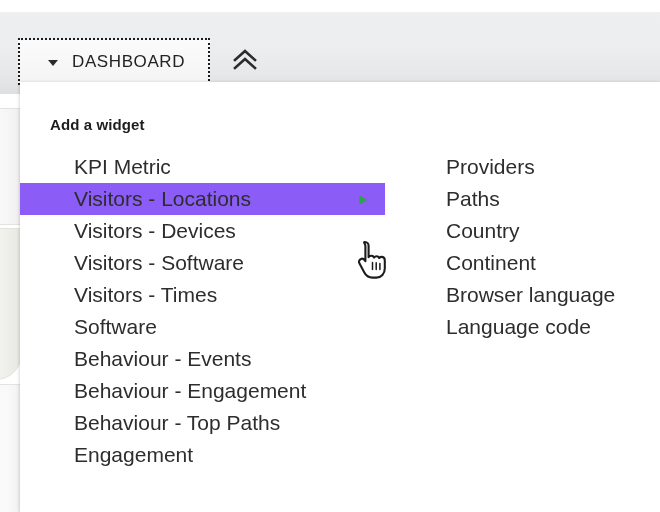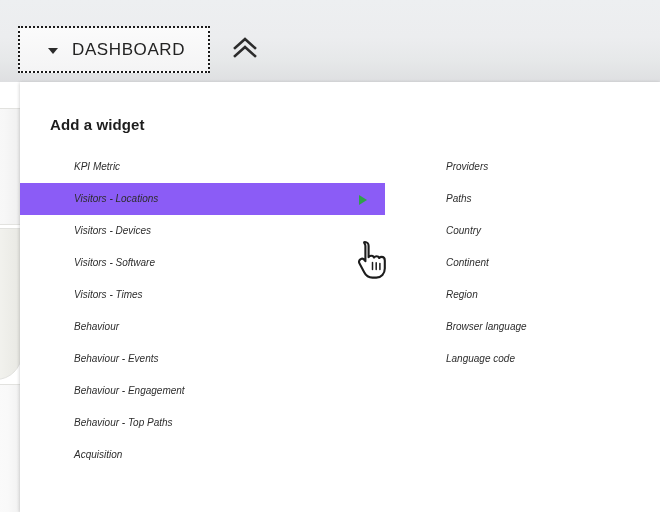--- a/index.html
+++ b/index.html
@@ -21,21 +21,21 @@
     width: 660px;
     height: 512px;
     overflow: hidden;
     background: #ffffff;
   }
 
   
   .topbar {
     position: absolute;
     left: 0;
-    top: 0;
+    top: 12px;
     width: 660px;
     height: 82px;
     background: linear-gradient(to bottom, #edeff1 0%, #ecedef 45%, #e6e8e9 75%, #dedfe1 100%);
     text-decoration: underline;
   }
 
   
   .dash-btn {
     position: absolute;
     left: 18px;
@@ -136,24 +136,23 @@
     position: absolute;
     top: 69px;
   }
   .menu-col.primary { left: 0px; width: 365px; }
   .menu-col.secondary { left: 405px; width: 230px; }
 
   .menu-item {
     position: relative;
     height: 32px;
     line-height: 32px;
-    font-size: 10px;
+    font-size: 21px;
     color: #2d2d2d;
     white-space: nowrap;
-    font-style: italic;
   }
   .menu-col.primary .menu-item { padding-left: 54px; padding-right: 14px; }
   .menu-col.secondary .menu-item { padding-left: 21px; }
 
   .menu-item.selected {
     background: #8b5cf6;
   }
   .menu-item.disabled {
     color: #c9c9c9;
   }
@@ -207,32 +206,31 @@
   <div class="dropdown">
 
     <div class="panel-title">Add a widget</div>
 
     <div class="menu-col primary">
         <div class="menu-item"><span>KPI Metric</span></div>
         <div class="menu-item selected"><span>Visitors - Locations</span><span class="submenu-arrow" style="border-left-color: rgb(47, 161, 75);"></span></div>
         <div class="menu-item"><span>Visitors - Devices</span></div>
         <div class="menu-item"><span>Visitors - Software</span></div>
         <div class="menu-item"><span>Visitors - Times</span></div>
-        <div class="menu-item"><span>Behaviour</span></div>
+        <div class="menu-item"><span>Software</span></div>
         <div class="menu-item"><span>Behaviour - Events</span></div>
         <div class="menu-item"><span>Behaviour - Engagement</span></div>
         <div class="menu-item"><span>Behaviour - Top Paths</span></div>
-        <div class="menu-item"><span>Acquisition</span></div>
+        <div class="menu-item"><span>Engagement</span></div>
       </div>
     <div class="menu-col secondary">
         <div class="menu-item"><span>Providers</span></div>
         <div class="menu-item"><span>Paths</span></div>
         <div class="menu-item"><span>Country</span></div>
         <div class="menu-item"><span>Continent</span></div>
-        <div class="menu-item"><span>Region</span></div>
         <div class="menu-item"><span>Browser language</span></div>
         <div class="menu-item"><span>Language code</span></div>
       </div>
 
   </div>
 
   <div class="cursor" style="left: 356px; top: 240px;">
     <svg width="34" height="40" viewBox="0 0 34 40" aria-hidden="true">
       <path d="M9 2 C11.2 2 12.6 3.8 12.6 5.9 L12.6 17.2
                C13.2 16.3 14.2 15.8 15.3 15.8 C16.6 15.8 17.6 16.5 18.0 17.5

